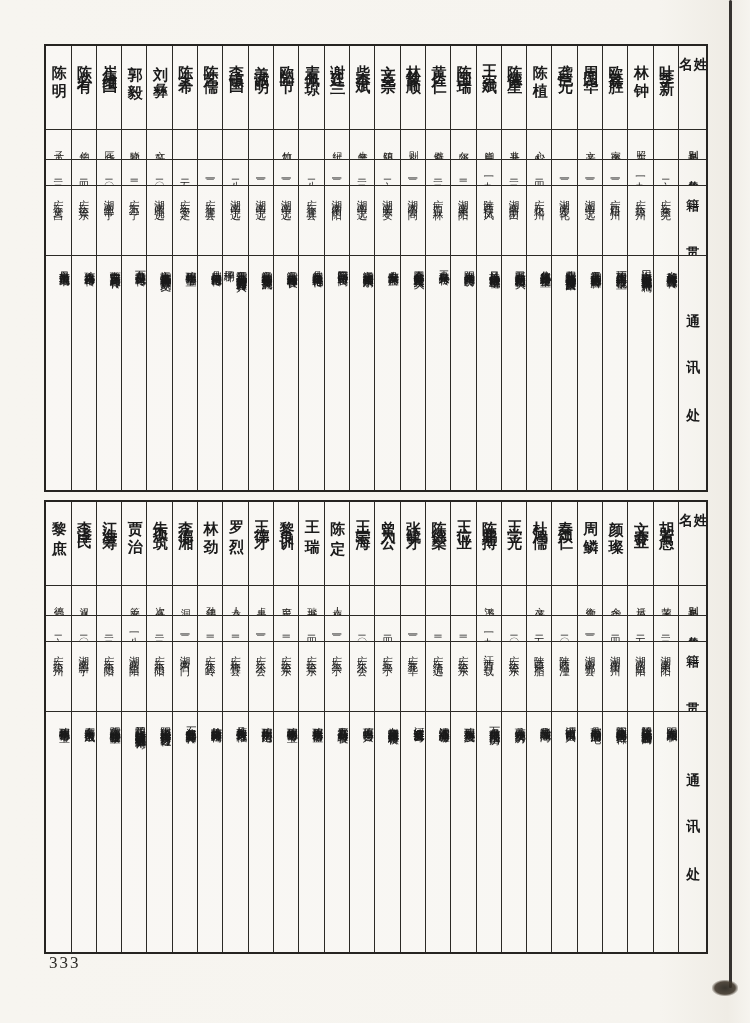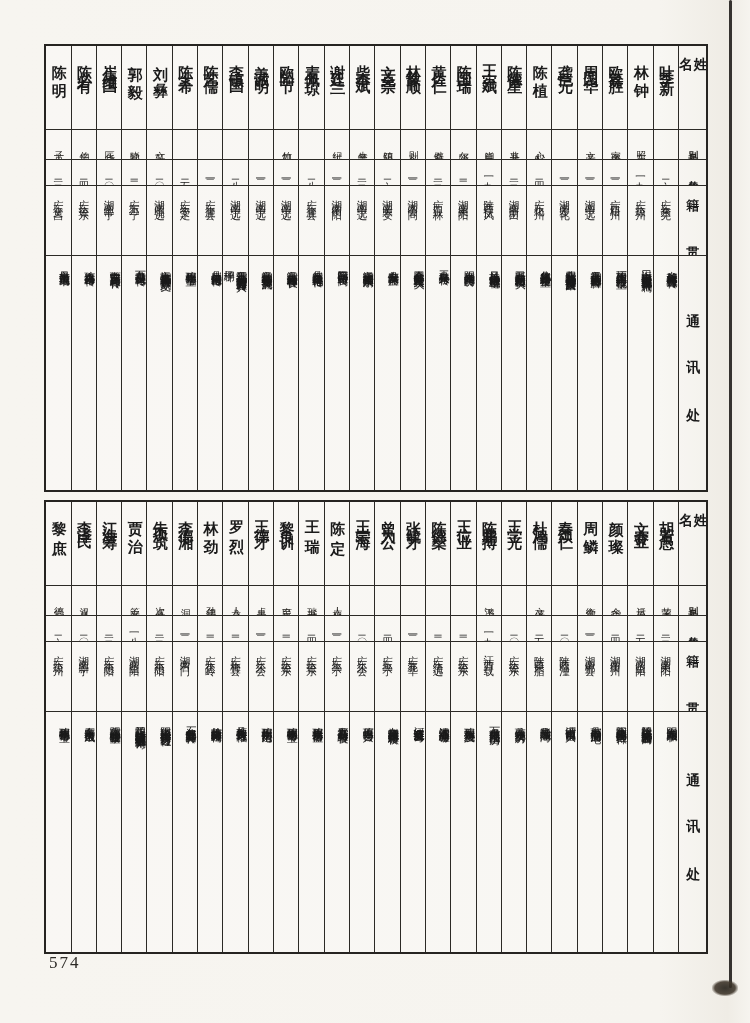--- a/index.html
+++ b/index.html
@@ -491,17 +491,17 @@
 
   <div class="col">
     <div class="cell r-name" style="letter-spacing: 18px;">黎庶</div>
     <div class="cell r-alias">德堂</div>
     <div class="cell r-age">二六</div>
     <div class="cell r-native">广东琼州</div>
     <div class="cell r-address">琼州嘉积市德泰宝号</div>
   </div>
 </div>
 
-  <div class="page-number">574</div>
+  <div class="page-number">333</div>
 
   <div class="scan-edge"></div>
   <div class="scan-blot"></div>
 </div>
 
 </body></html>

